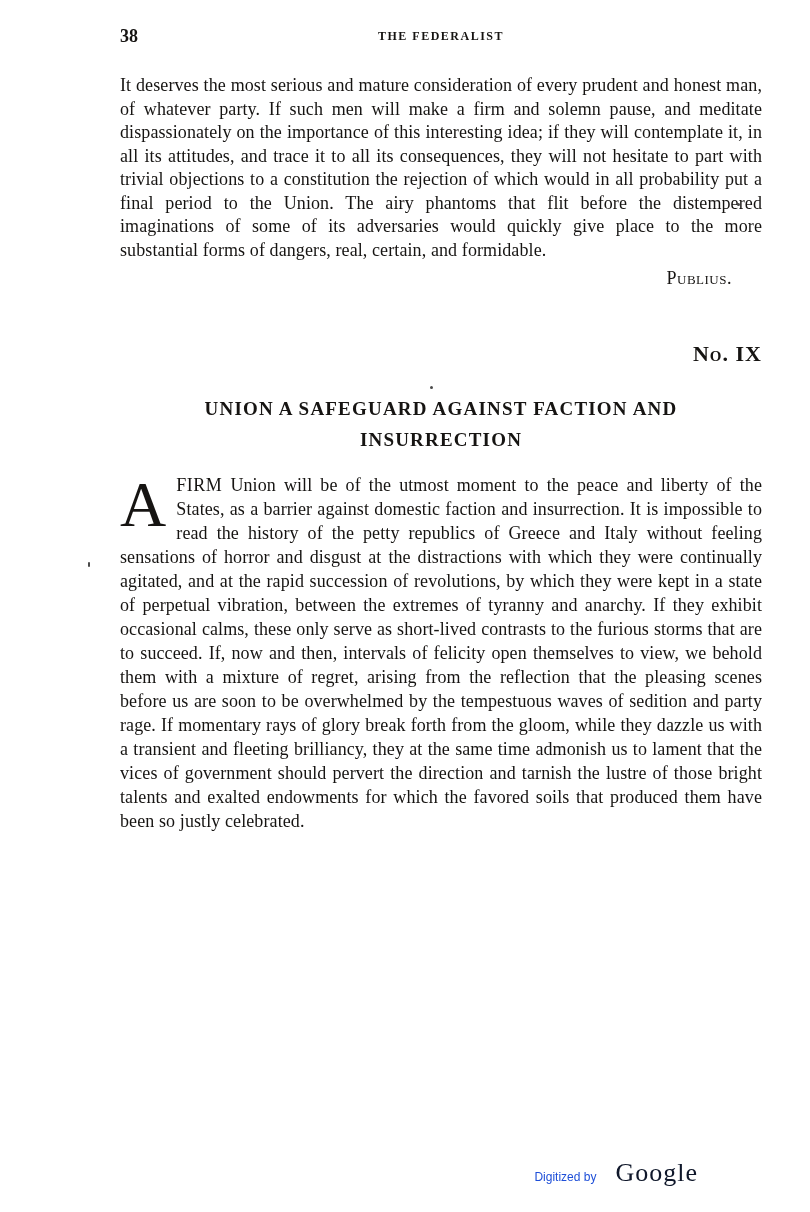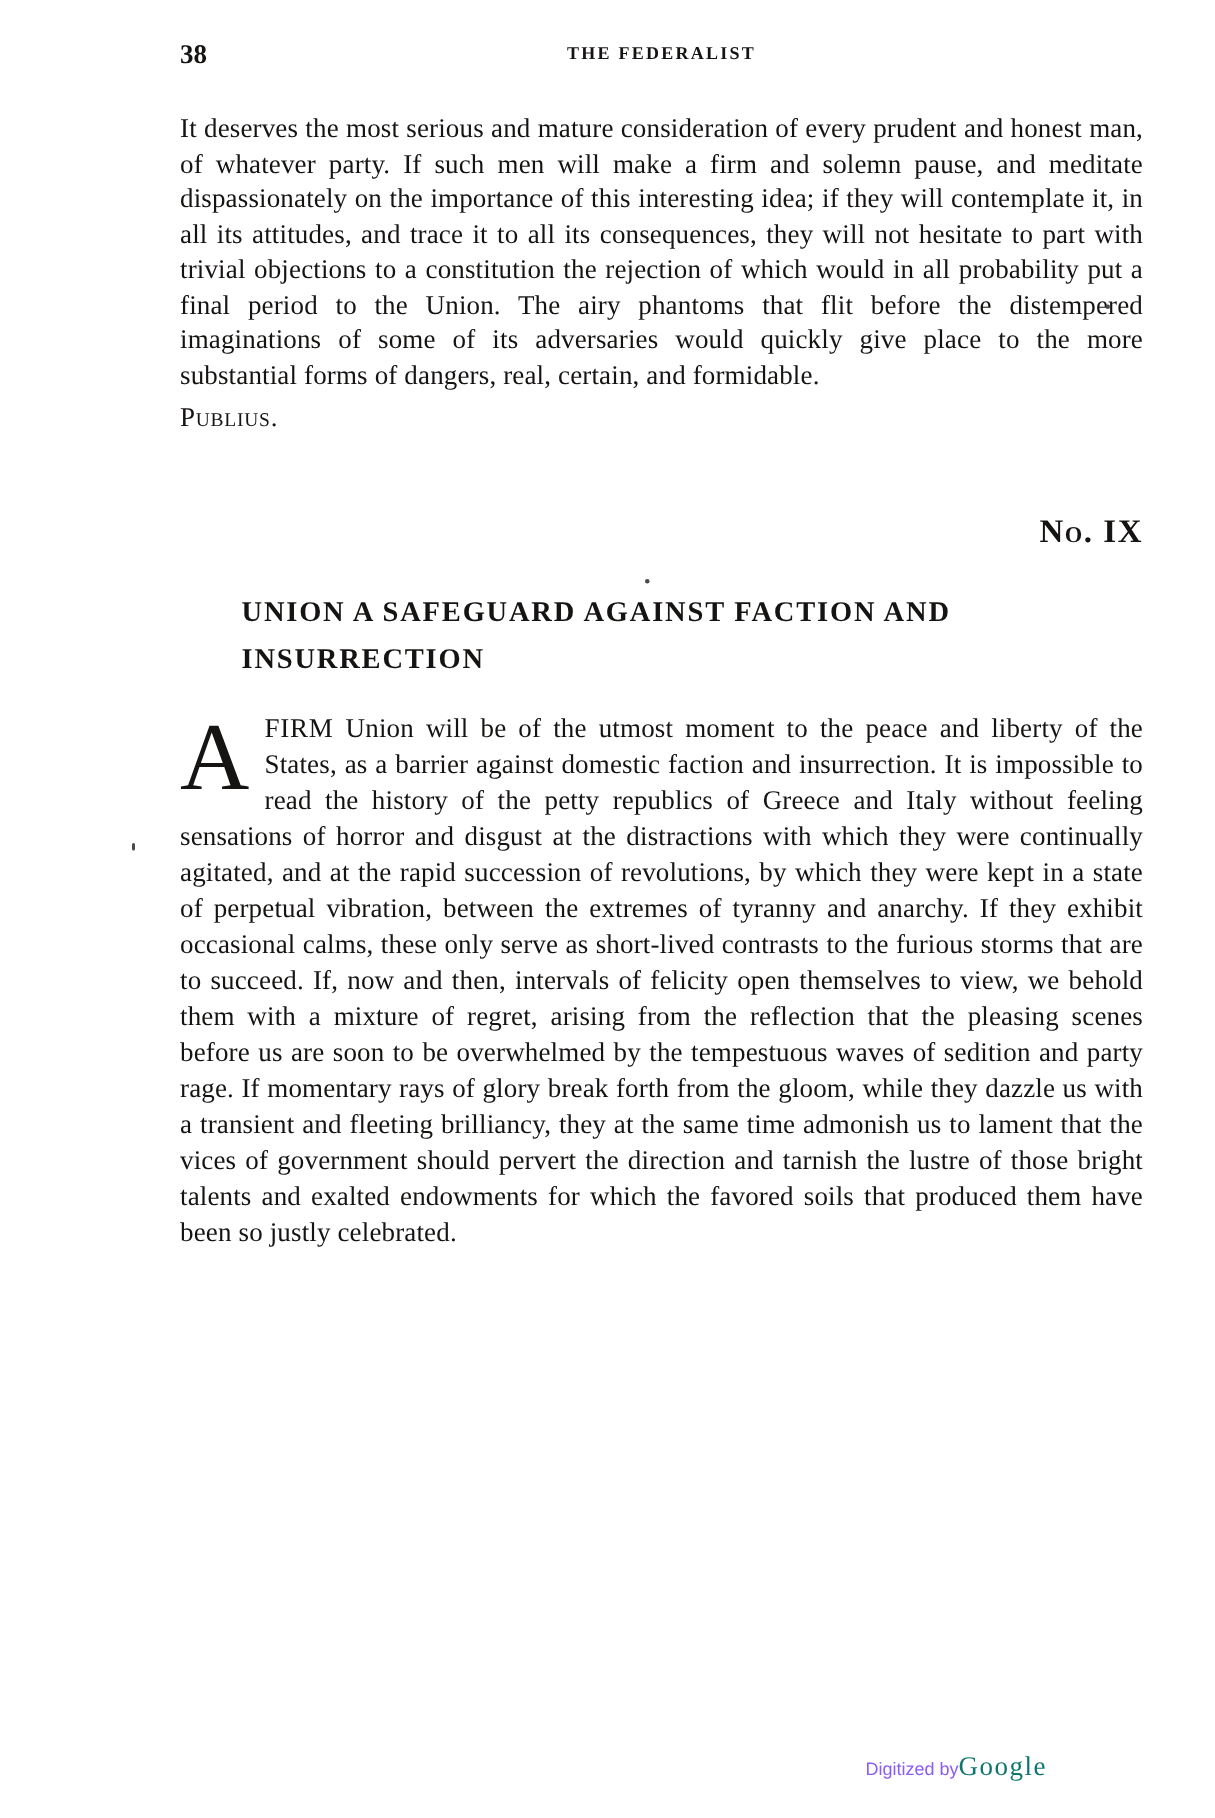--- a/index.html
+++ b/index.html
@@ -43,36 +43,37 @@
     font-size: 18px;
     line-height: 23.5px;
     text-align: justify;
     letter-spacing: 0.1px;
   }
   .closing-par {
     margin-top: 24px;
   }
   .signature {
     margin: 6px 30px 0 0;
-    text-align: left;
+    text-align: right;
     font-variant: small-caps;
     font-size: 18px;
     letter-spacing: 0.5px;
   }
   .essay-number {
     margin: 52px 0 0 0;
     text-align: right;
     font-size: 22px;
     font-weight: bold;
     font-variant: small-caps;
     letter-spacing: 1px;
   }
   .essay-title {
     margin: 26px auto 0 auto;
     max-width: 560px;
+    text-align: center;
     font-size: 19px;
     font-weight: bold;
     line-height: 31px;
     letter-spacing: 1.2px;
   }
   .opening-par {
     margin-top: 18px;
     line-height: 24px;
   }
   .drop-cap {
@@ -90,27 +91,27 @@
     position: absolute;
     right: 112px;
     bottom: 24px;
     white-space: nowrap;
     display: flex;
     align-items: baseline;
   }
   .wm-small {
     font-family: "Liberation Sans", sans-serif;
     font-size: 12px;
-    color: #8b5cf6;
-    margin-right: 0;
+    color: #1d4ed8;
+    margin-right: 19px;
   }
   .wm-google {
     font-family: "Liberation Serif", serif;
-    font-size: 18px;
-    color: #0f766e;
+    font-size: 26px;
+    color: #0f172a;
     letter-spacing: 1px;
   }
   .artifact {
     position: absolute;
     background: #4a4a4a;
     border-radius: 50%;
   }
   .artifact.a1 { left: 737px; top: 203px; width: 3px; height: 3px; }
   .artifact.a2 { left: 88px;  top: 562px; width: 2px; height: 5px; border-radius: 1px; }
   .artifact.a3 { left: 430px; top: 386px; width: 3px; height: 3px; }

